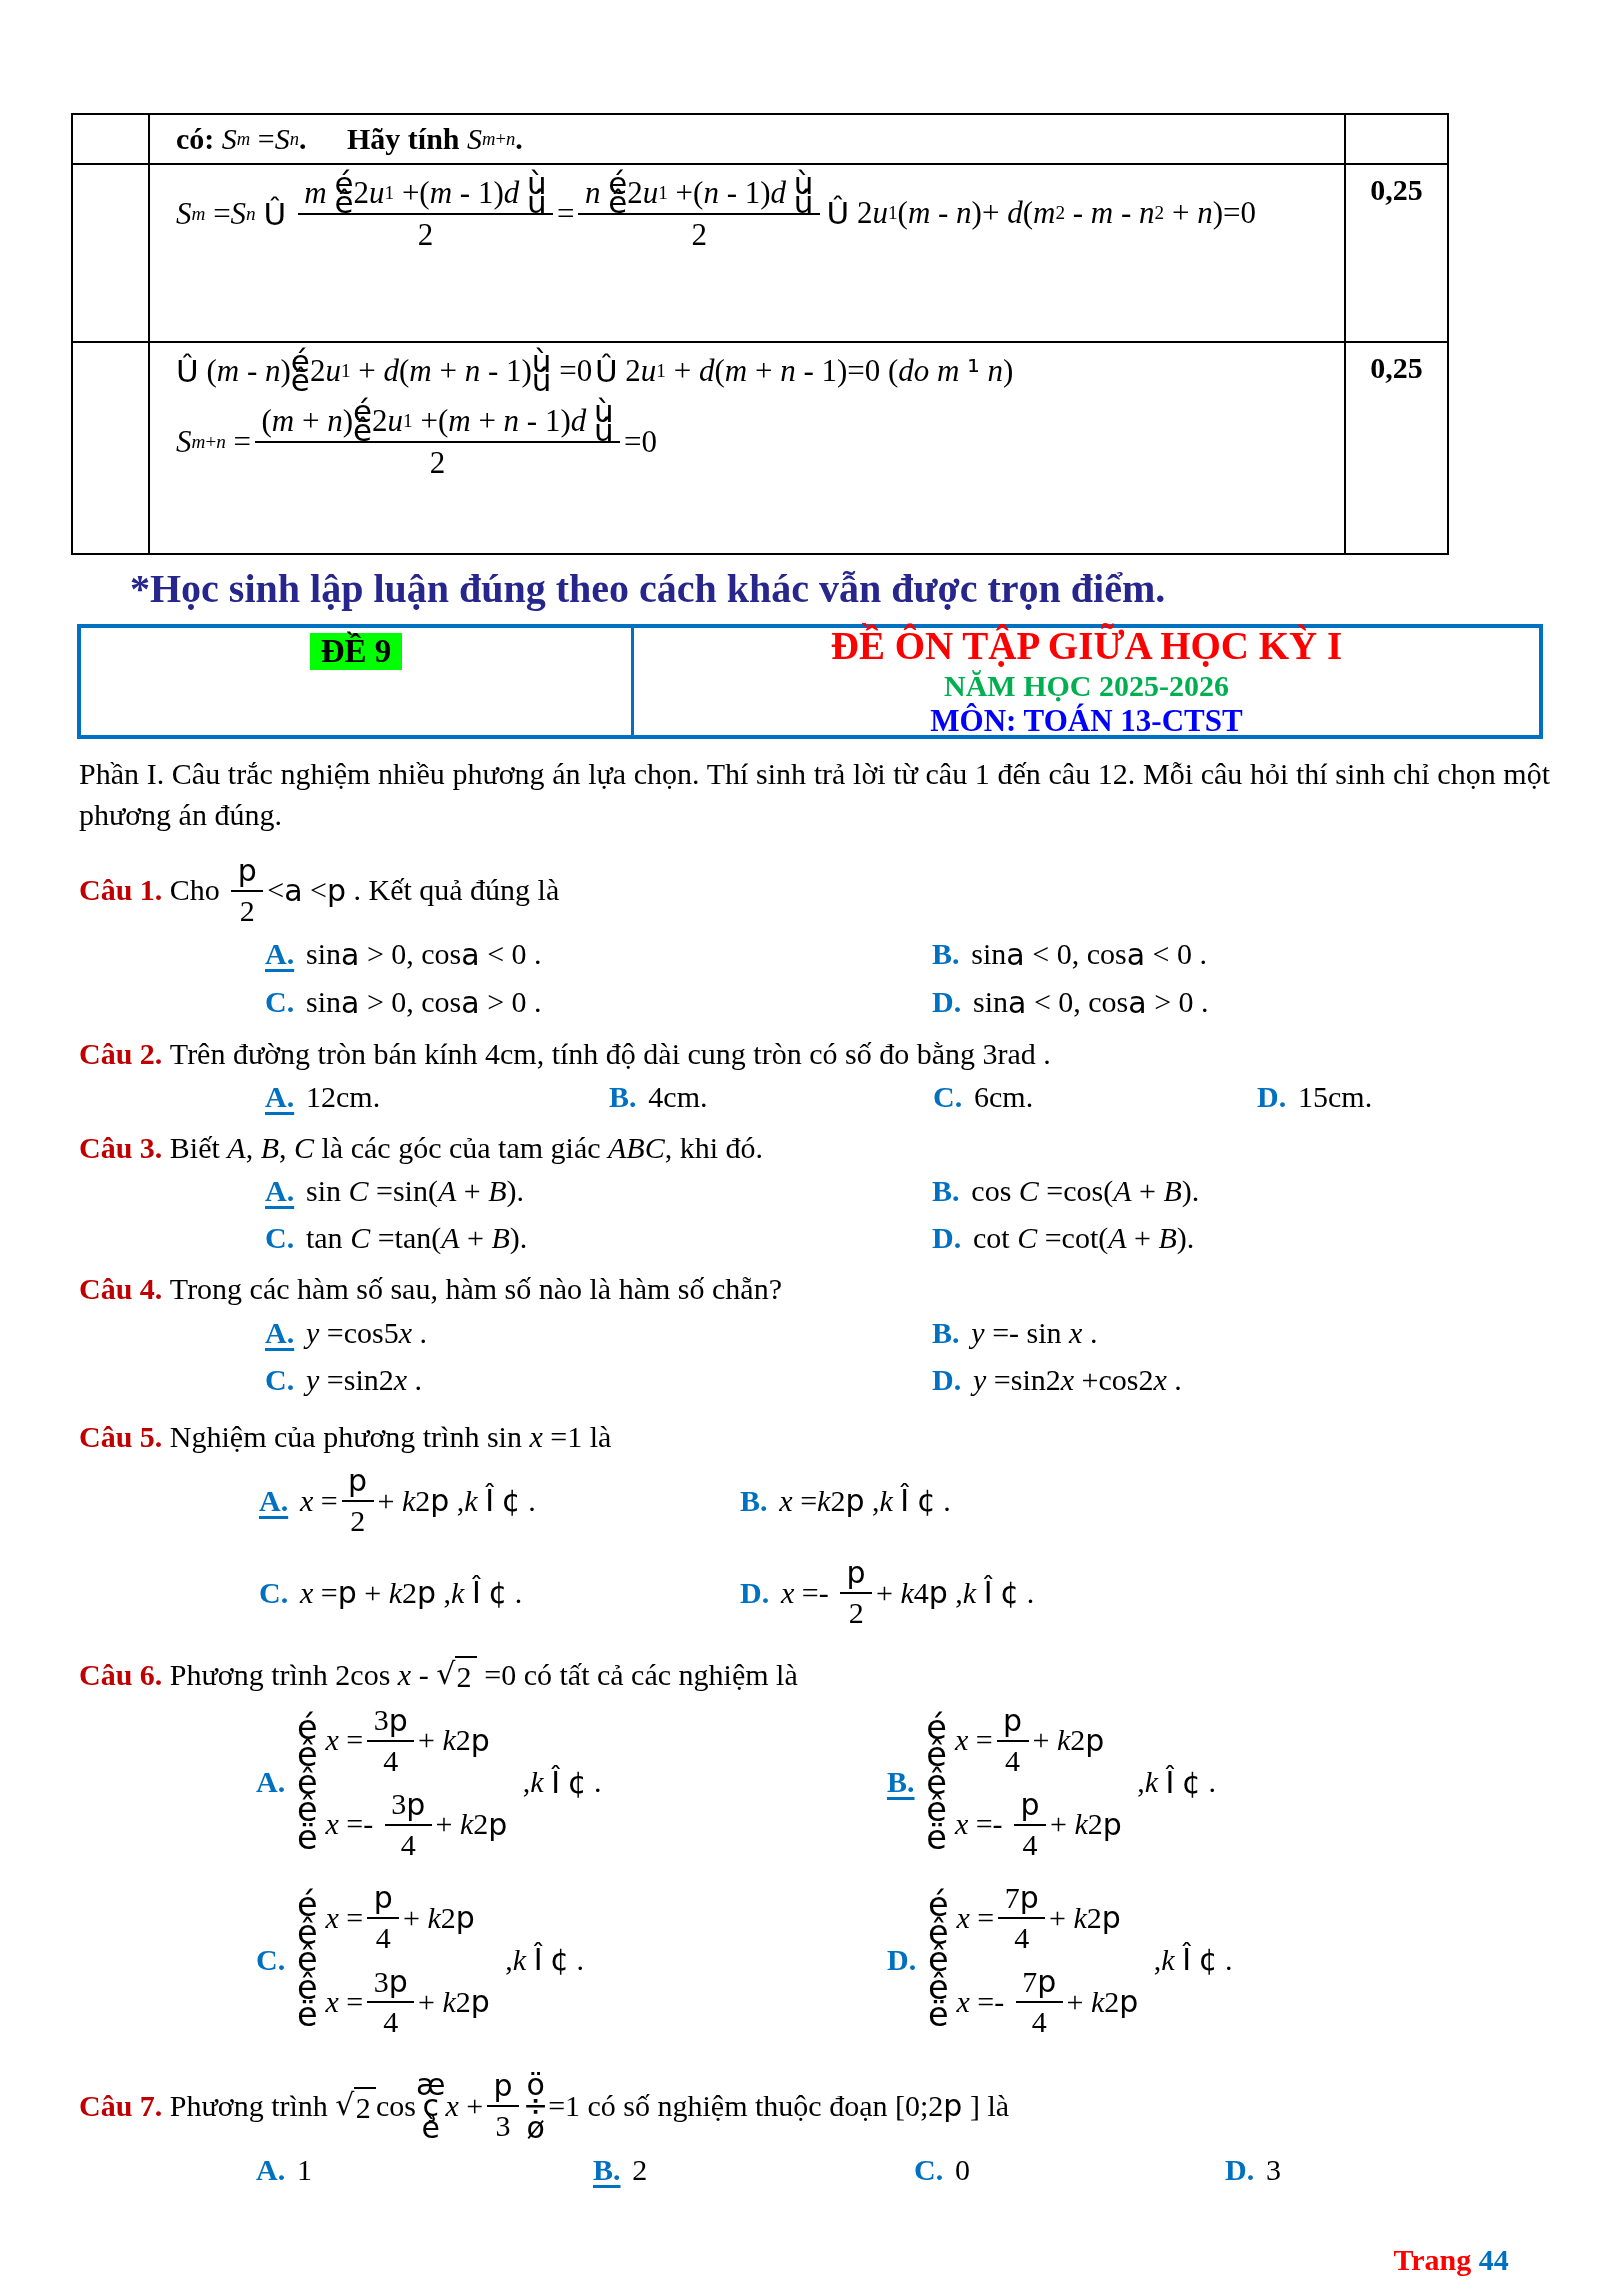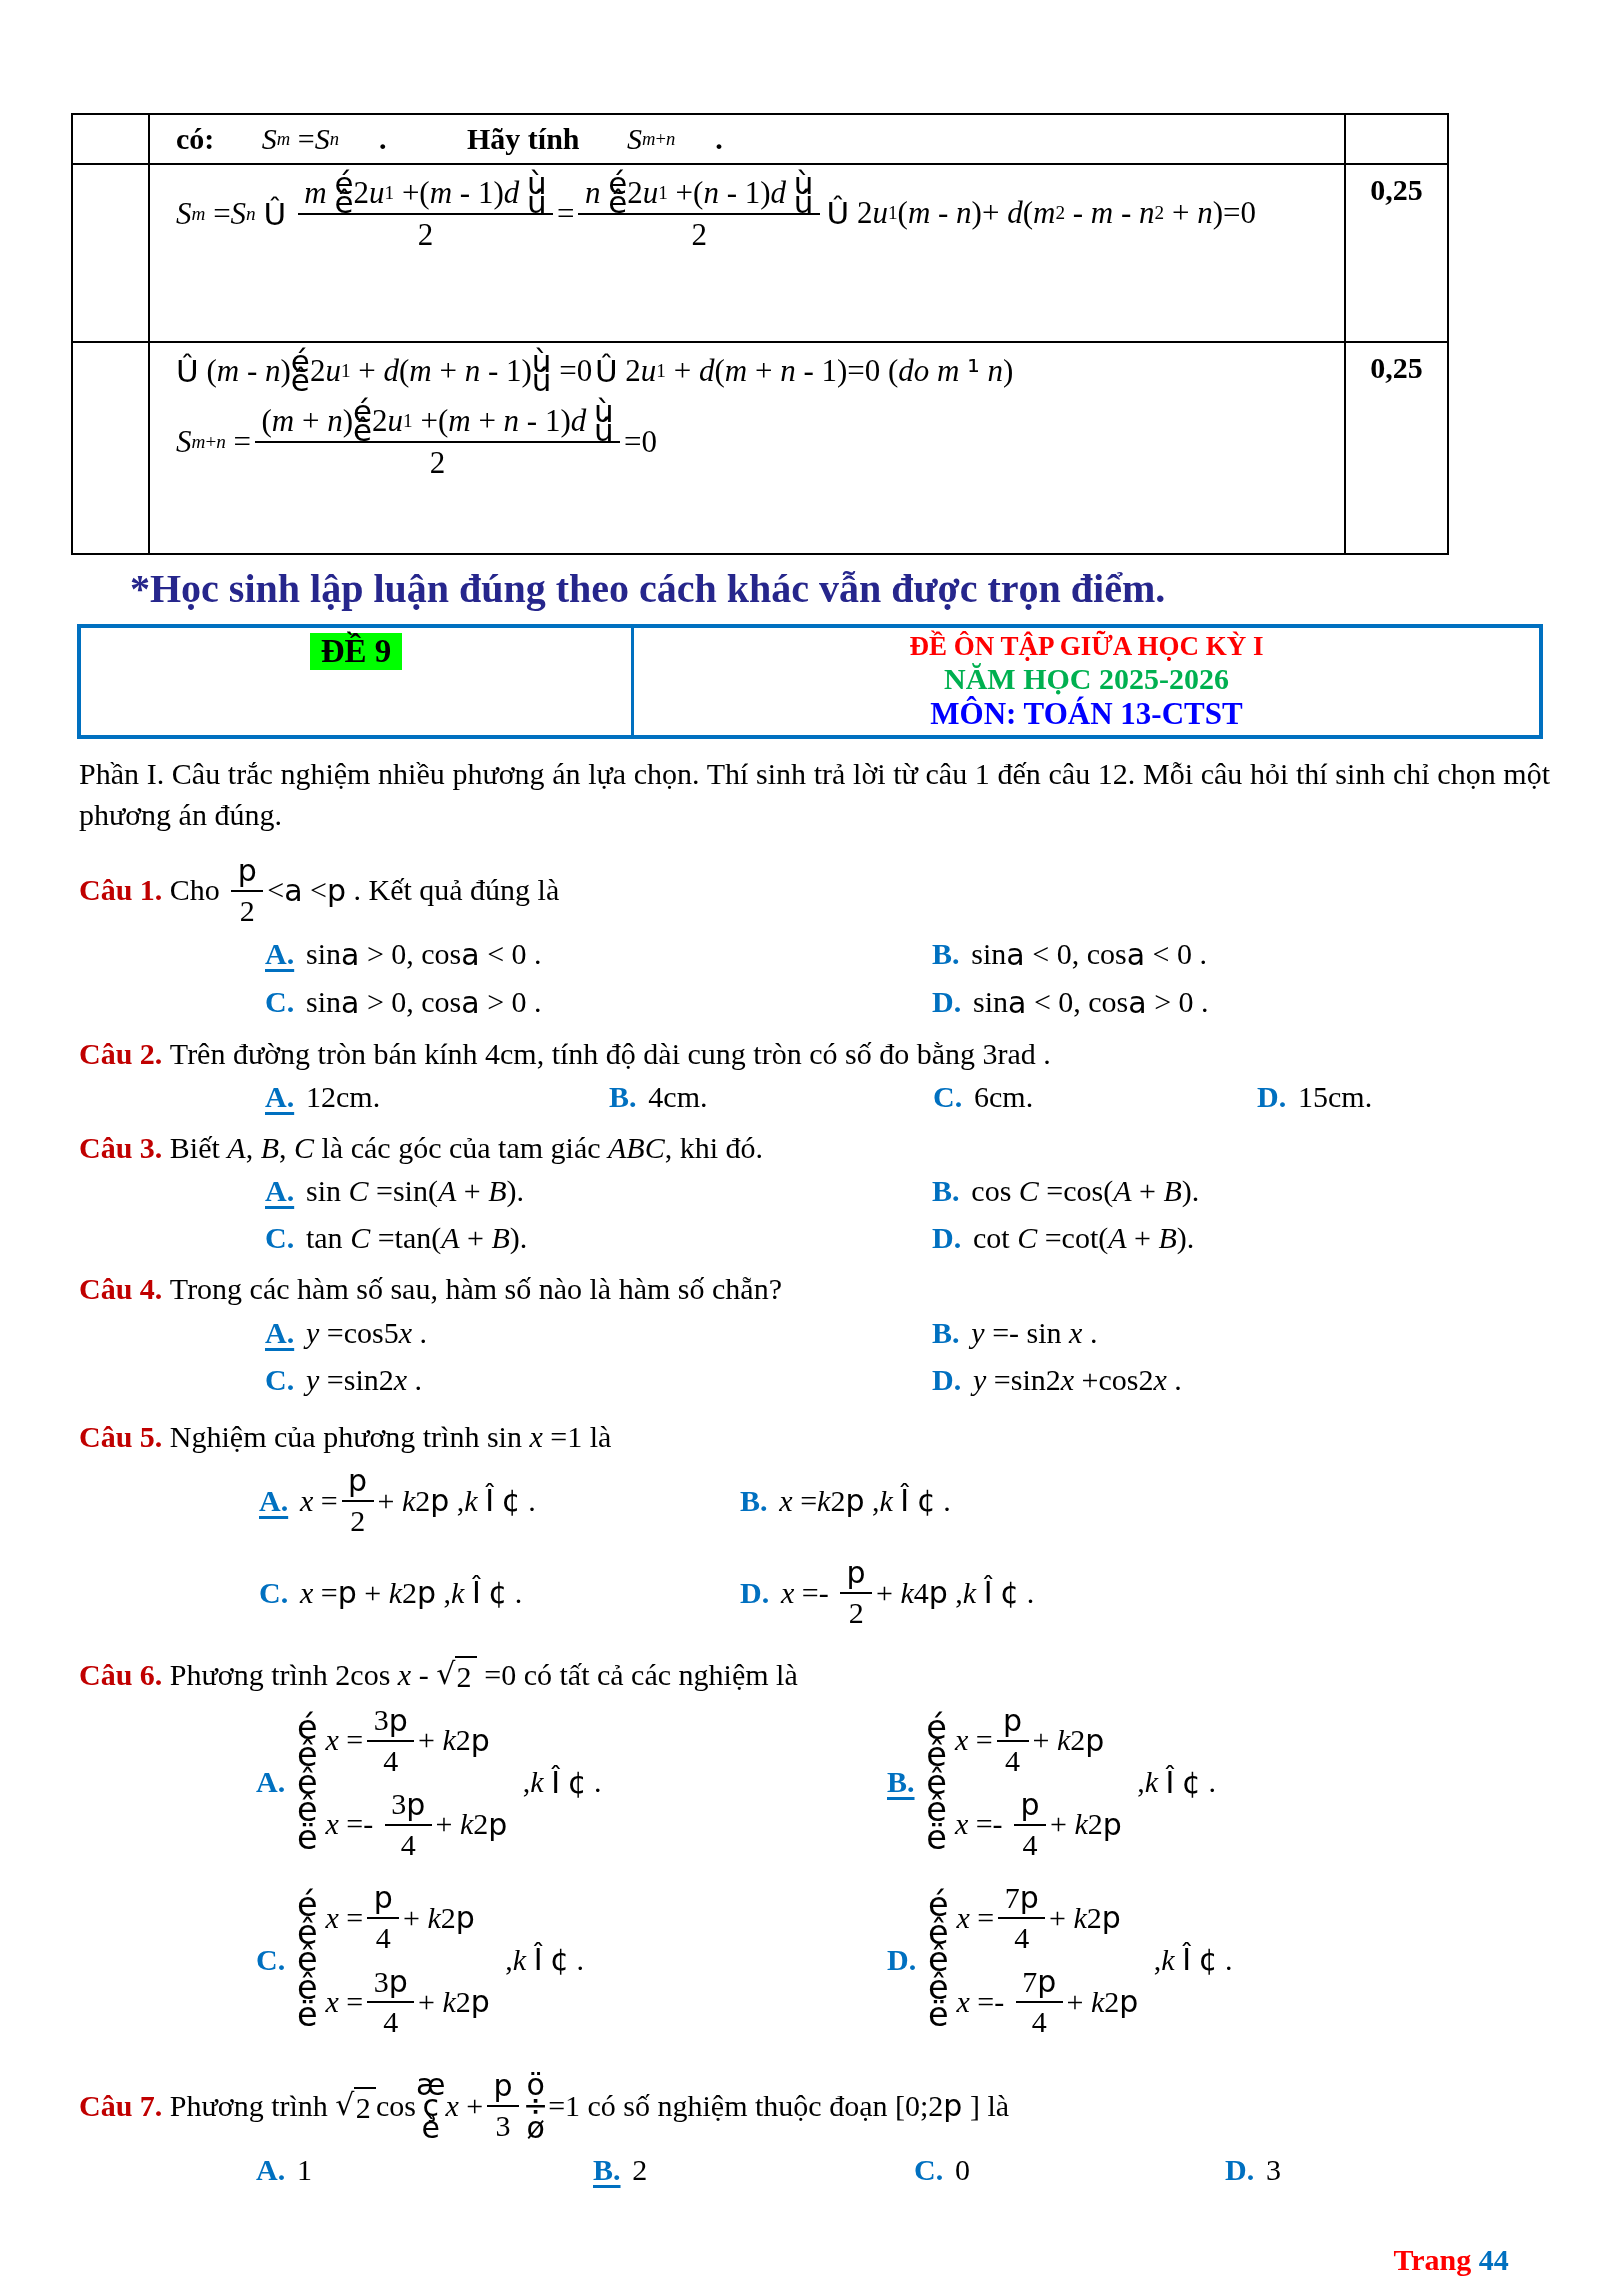--- a/index.html
+++ b/index.html
@@ -7,21 +7,21 @@
         font-family:"Liberation Serif",serif;color:#000;}
   
   .stable{position:absolute;left:71px;top:113px;border-collapse:collapse;}
   .stable td{border:2.6px solid #000;vertical-align:top;box-sizing:border-box;}
   .stable td.c1{width:77px;}
   .stable td.c2{width:1196px;padding:2.6px 6.5px 2.6px 26px;}
   .stable td.c3{width:103px;text-align:center;font-weight:bold;font-size:30px;padding-top:7.9px;}
   .stable tr.r1 td{height:50px;}
   .stable tr.r2 td{height:178px;}
   .stable tr.r3 td{height:212px;}
-  .r1line{font-size:30px;display:flex;align-items:center;height:100%;gap:40px;}
+  .r1line{font-size:30px;display:flex;align-items:center;height:100%;}
   .r1line .b{font-weight:bold;white-space:pre;}
   .mline{display:flex;align-items:center;font-size:31px;white-space:pre;margin:6.5px 0;}
   
   .math{white-space:pre;display:inline-flex;align-items:center;}
   .it{font-style:italic;}
   .rm{font-style:normal;}
   .sy{font-family:"DejaVu Sans",sans-serif;font-style:normal;}
   .math sub,.math sup{font-size:0.62em;line-height:1;}
   .fr{display:inline-flex;flex-direction:column;align-items:center;vertical-align:middle;margin:0 3.9px;}
   .fr>.nu{display:flex;align-items:center;border-bottom:2.6px solid #000;padding:0 6.5px 2px;white-space:pre;}
@@ -37,21 +37,21 @@
   .rdc{border-top:2.6px solid #000;padding:1.3px 5.2px 0 1.3px;display:inline-flex;align-items:center;}
   
   .note{position:absolute;left:130px;top:565px;font-weight:bold;font-size:40px;color:#26268C;}
   
   .hbox{position:absolute;left:77px;top:624px;width:1466px;height:115px;border:4.6px solid #0070C0;
         display:flex;box-sizing:border-box;}
   .hbox .lcell{width:553px;border-right:3.3px solid #0070C0;display:flex;justify-content:center;
         align-items:flex-start;padding-top:5.2px;box-sizing:border-box;}
   .decode{background:#00FF00;color:#000;font-weight:bold;font-size:33px;padding:0 10.5px;}
   .hbox .rcell{flex:1;display:flex;flex-direction:column;align-items:center;justify-content:center;gap:1.3px;}
-  .extitle{color:#FF0000;font-weight:bold;font-size:27px;line-height:1.12;}
+  .extitle{color:#FF0000;font-weight:bold;font-size:39px;line-height:1.12;}
   .exyear{color:#00B050;font-weight:bold;font-size:30px;line-height:1.12;}
   .exsub{color:#0000FF;font-weight:bold;font-size:31px;line-height:1.12;}
   
   .content{position:absolute;left:79px;top:753px;width:1471px;font-size:30px;}
   .part1{text-align:justify;line-height:1.38;}
   .part1 .b{font-weight:normal;}
   .question{margin-top:17px;}
   .question.q5{margin-top:23.6px;}
   .question.q6{margin-top:26px;}
   .question.q7{margin-top:29px;}

